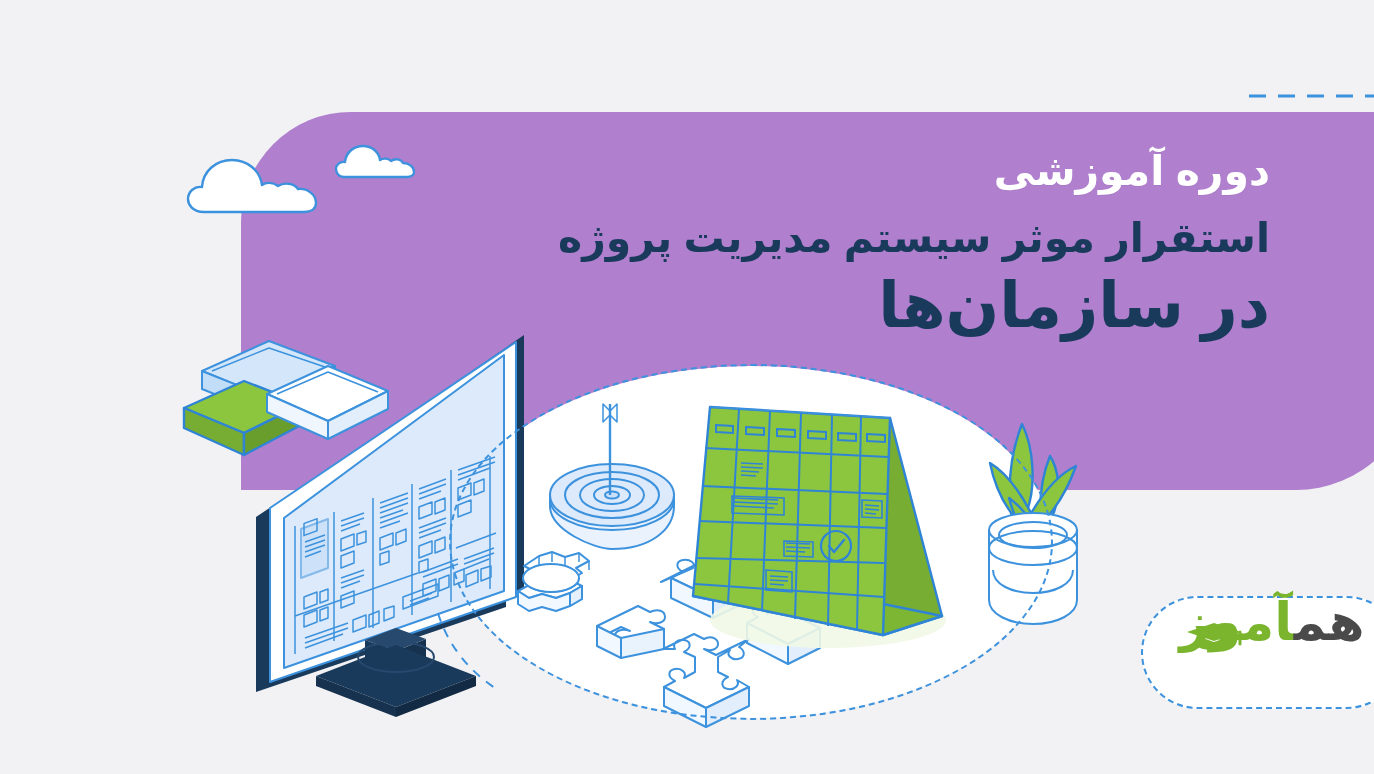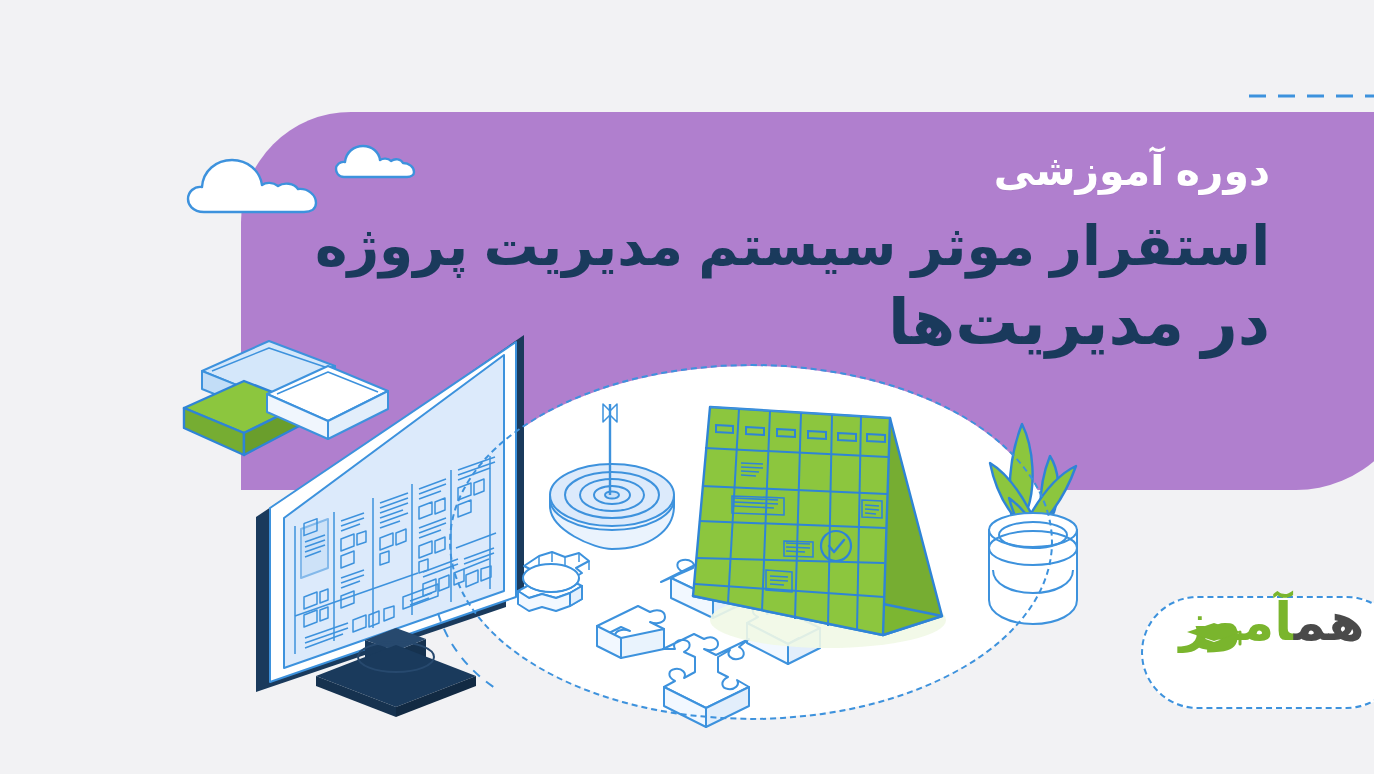--- a/index.html
+++ b/index.html
@@ -45,21 +45,21 @@
     color:#ffffff;
     font-size:41px;
     font-weight:bold;
     letter-spacing:-1px;
     line-height:1.15;
     margin:0 0 18px 0;
     text-shadow:0 1px 0 rgba(0,0,0,0.04);
   }
   .title{
     color:#1a3a5c;
-    font-size:55px;
+    font-size:41px;
     font-weight:bold;
     line-height:1.22;
     letter-spacing:-2px;
     margin:0;
     white-space:nowrap;
   }
   .title-line2{
     color:#1a3a5c;
     font-size:63px;
     font-weight:bold;
@@ -493,21 +493,21 @@
 
       <g>
         <path d="M300 613 C310 646 332 672 360 690" fill="none" stroke="#3d92dd" stroke-width="2" stroke-dasharray="9 8"></path>
       </g>
     </svg>
   </div>
 
   <div class="headline">
     <div class="eyebrow">دوره آموزشی</div>
     <div class="title">استقرار موثر سیستم مدیریت پروژه</div>
-    <div class="title-line2">در مدیریت‌ها</div>
+    <div class="title-line2">در سازمان‌ها</div>
   </div>
 
   <div class="logo-badge">
     <div class="logo-inner">
       <div class="logo-text">
         <span class="logo-ham">هم</span><span class="logo-amooz">آموز</span>
       </div>
       <div class="grad-cap">
         <svg width="62" height="30" viewBox="0 0 62 30">
           <path d="M4 12 L31 3 L58 12 L31 21 Z" fill="#7ab52d"></path>

